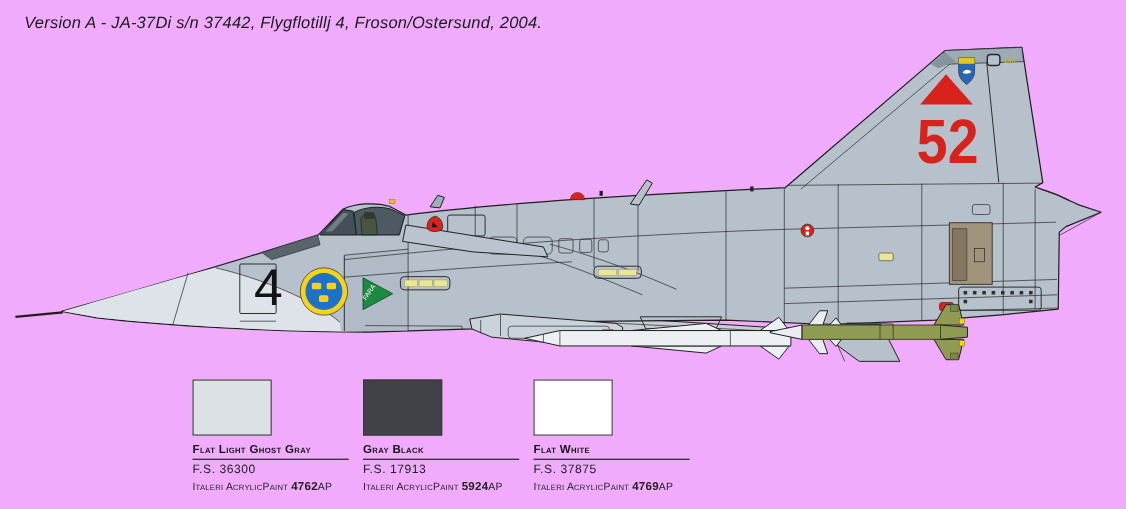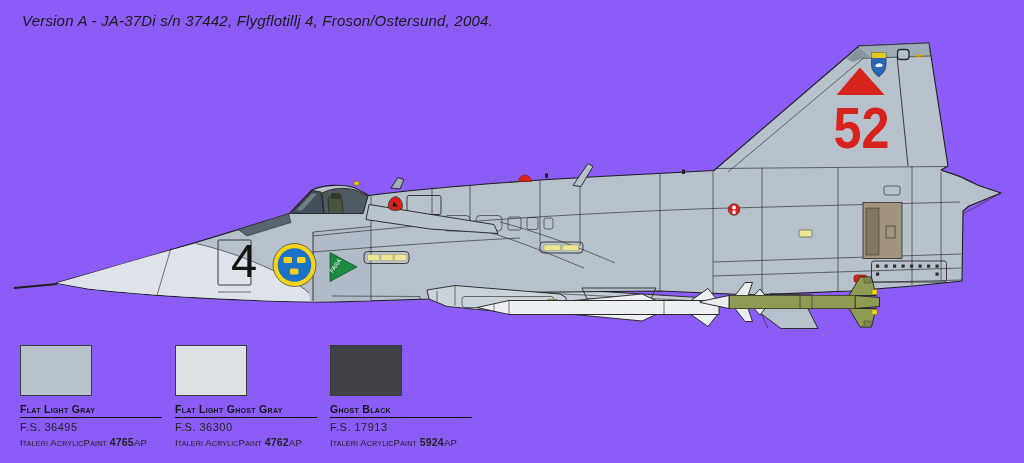--- a/index.html
+++ b/index.html
@@ -1,16 +1,16 @@
 <!DOCTYPE html>
 <html><head>
 <meta charset="utf-8">
 <style>
   html,body{margin:0;padding:0;background:#fff;}
-  .page{position:relative;width:1024px;height:463px;background:#8b5cf6;overflow:hidden;
+  .page{position:relative;width:1024px;height:463px;background:#f0abfc;overflow:hidden;
         font-family:"Liberation Sans",sans-serif;}
   .title{position:absolute;left:22px;top:12px;font-size:15px;font-style:italic;
          font-weight:500;color:#1b1b1b;letter-spacing:.2px;}
   .artwork{position:absolute;left:0;top:0;width:1024px;height:463px;}
 
   
   .swatch{position:absolute;top:345px;width:150px;color:#111;}
   .chip{width:72px;height:51px;border:1.6px solid #3a3a3a;box-sizing:border-box;background:#ccc;}
   .pname{margin-top:7px;font-size:10.5px;font-weight:bold;font-variant:small-caps;
          letter-spacing:.3px;border-bottom:1.7px solid #111;padding-bottom:2px;width:142px;color:#141414;}
@@ -224,35 +224,35 @@
       <path class="outl" fill="#e9edf0" d="M700,301.5 L729,295.5 729,308.5 700,302.5 Z"></path>
       <path class="pl" d="M800,295.5 L800,308.5"></path>
       <path class="pl" d="M812,295.5 L812,308.5"></path>
       <rect x="864" y="277" width="7" height="6" fill="#7c874a" stroke="#3e4526" stroke-width=".5"></rect>
       <rect x="864" y="321" width="7" height="6" fill="#7c874a" stroke="#3e4526" stroke-width=".5"></rect>
       <rect x="872" y="289.5" width="5" height="5" fill="#f3d61c" stroke="#6e5a07" stroke-width=".4"></rect>
       <rect x="872" y="309.5" width="5" height="5" fill="#f3d61c" stroke="#6e5a07" stroke-width=".4"></rect>
     </g>
   </svg>
 
-  <div class="swatch" style="left:20px">
-    <div class="chip" style="background-color: rgb(183, 194, 204);"></div>
-    <div class="pname">Flat Light Gray</div>
-    <div class="pfs">F.S. 36495</div>
-    <div class="pbrand"><span>Italeri AcrylicPaint</span> <b>4765</b><span>AP</span></div>
-  </div>
 
   <div class="swatch" style="left:175px">
     <div class="chip" style="background-color: rgb(220, 225, 229);"></div>
     <div class="pname">Flat Light Ghost Gray</div>
     <div class="pfs">F.S. 36300</div>
     <div class="pbrand"><span>Italeri AcrylicPaint</span> <b>4762</b><span>AP</span></div>
   </div>
 
   <div class="swatch" style="left:330px">
     <div class="chip" style="background-color: rgb(64, 66, 71);"></div>
-    <div class="pname">Ghost Black</div>
+    <div class="pname">Gray Black</div>
     <div class="pfs">F.S. 17913</div>
     <div class="pbrand"><span>Italeri AcrylicPaint</span> <b>5924</b><span>AP</span></div>
   </div>
 
+  <div class="swatch" style="left:485px">
+    <div class="chip" style="background-color: rgb(255, 255, 255);"></div>
+    <div class="pname">Flat White</div>
+    <div class="pfs">F.S. 37875</div>
+    <div class="pbrand"><span>Italeri AcrylicPaint</span> <b>4769</b><span>AP</span></div>
+  </div>
 
 </div>
 
 </body></html>

